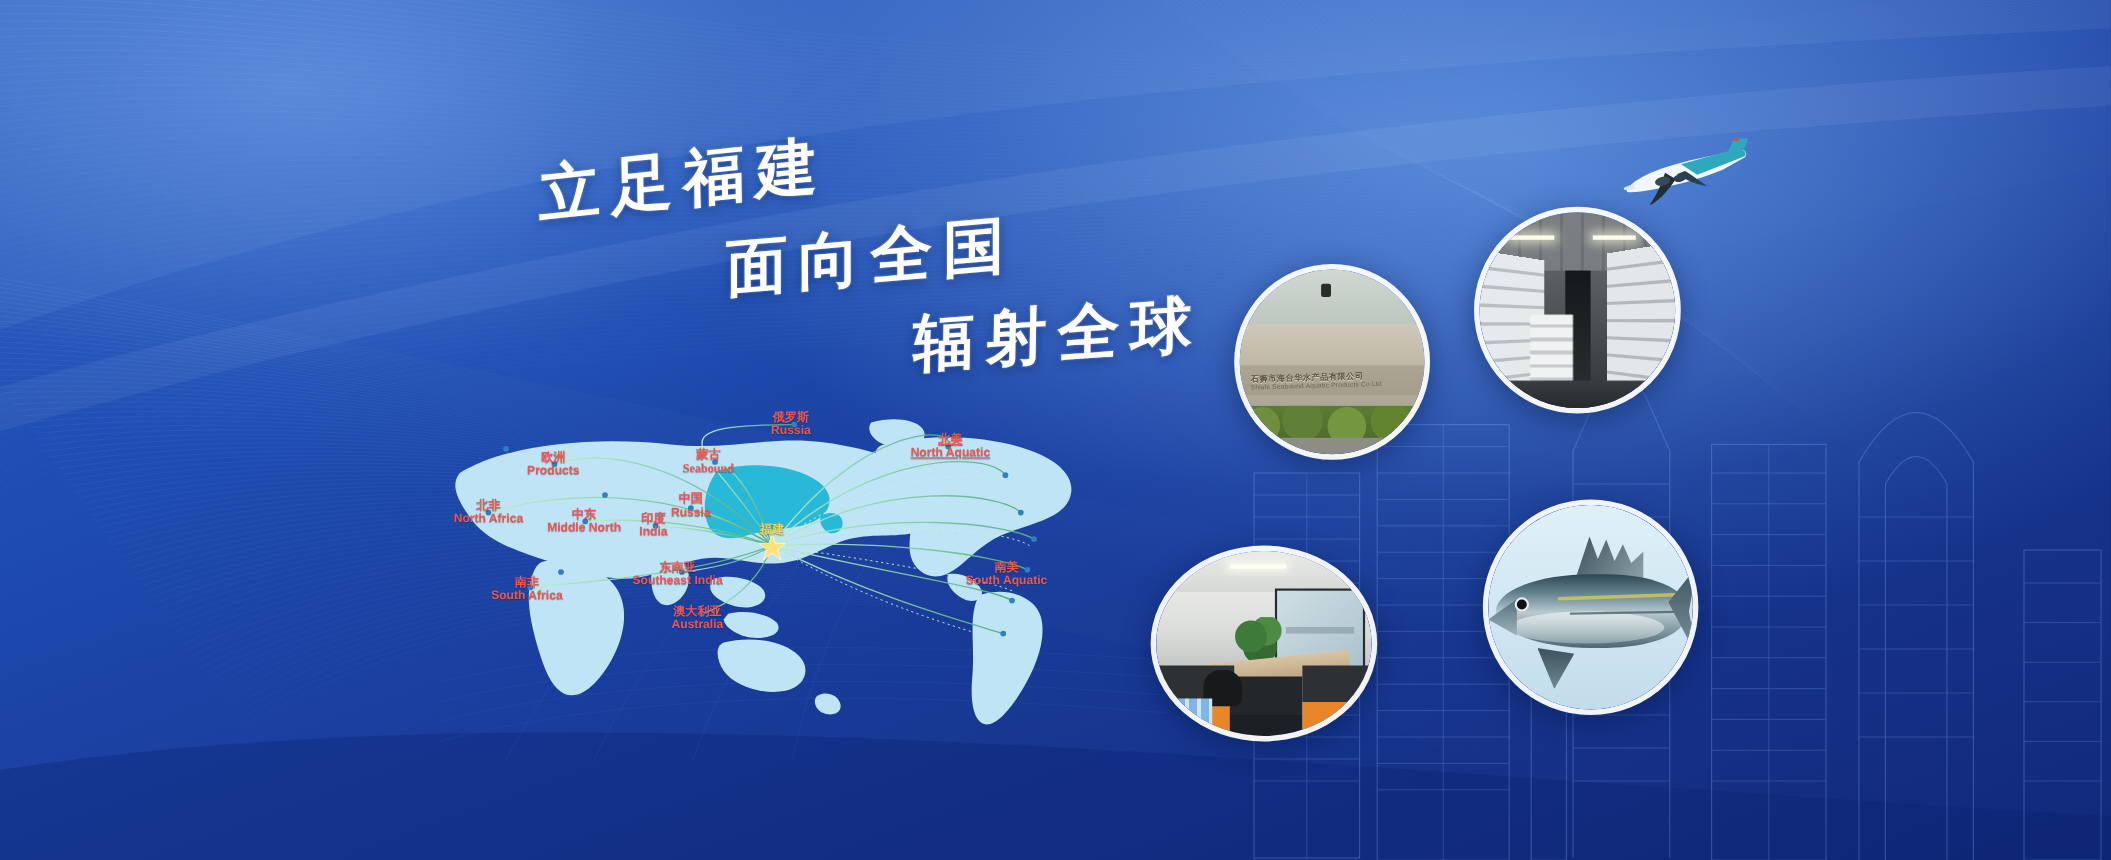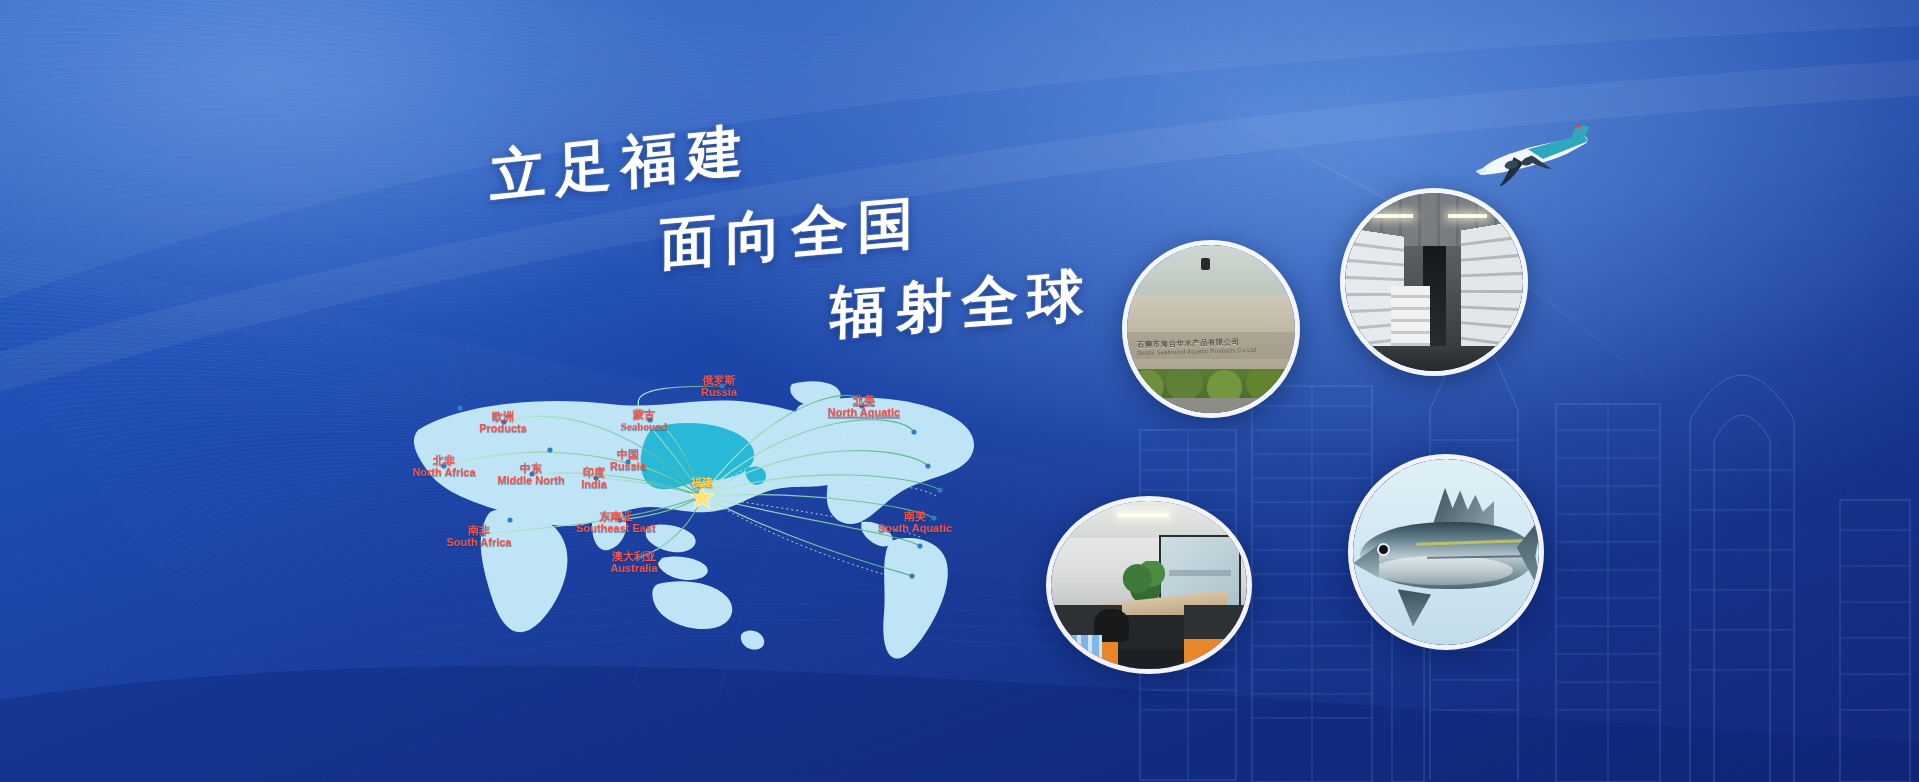--- a/index.html
+++ b/index.html
@@ -673,21 +673,21 @@
     <div class="map-label" style="left:194px; top:108px;">
       <span class="cn">印度</span>
       <span class="en">India</span>
     </div>
     <div class="map-label" style="left:79px; top:166px;">
       <span class="cn">南非</span>
       <span class="en">South Africa</span>
     </div>
     <div class="map-label" style="left:216px; top:152px;">
       <span class="cn">东南亚</span>
-      <span class="en">Southeast East</span>
+      <span class="en">Southeast India</span>
     </div>
     <div class="map-label" style="left:234px; top:192px;">
       <span class="cn">澳大利亚</span>
       <span class="en">Australia</span>
     </div>
     <div class="map-label" style="left:464px; top:36px;text-decoration:underline;">
       <span class="cn">北美</span>
       <span class="en">North Aquatic</span>
     </div>
     <div class="map-label" style="left:515px; top:152px;">

